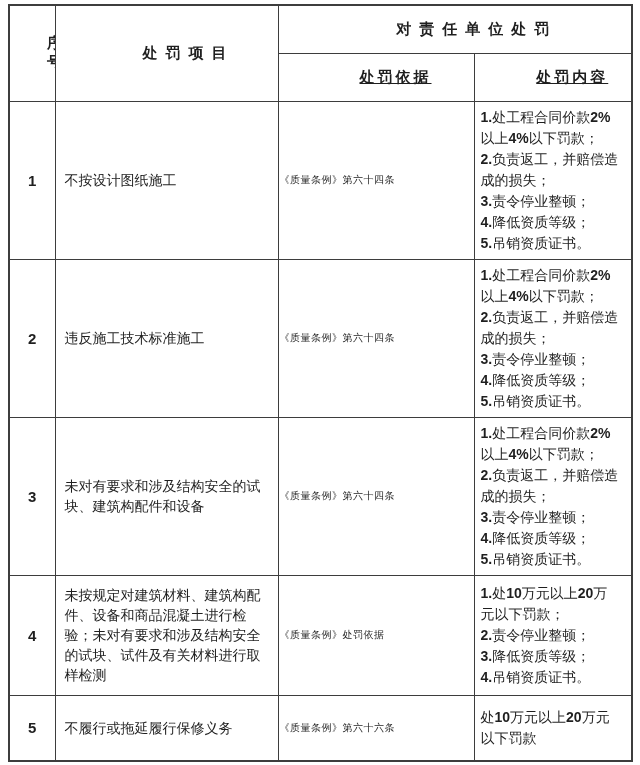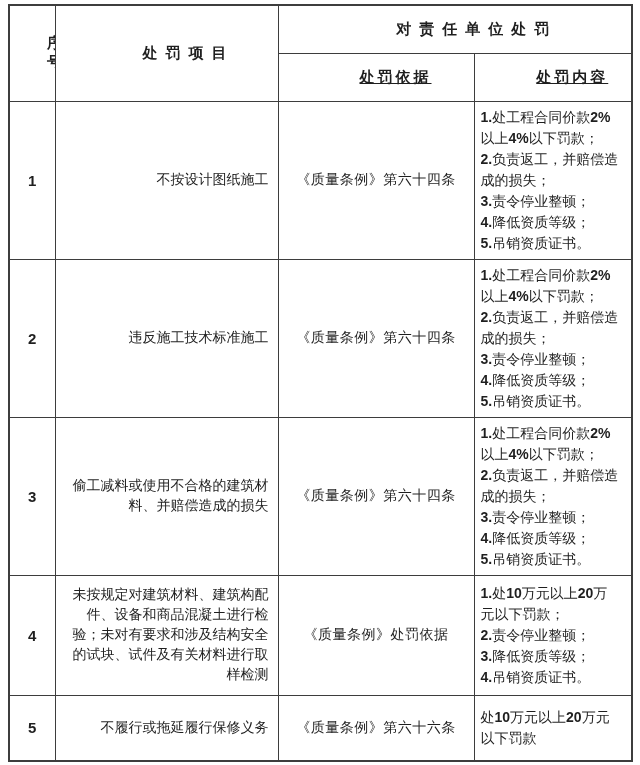--- a/index.html
+++ b/index.html
@@ -59,27 +59,25 @@
   tr.r5 { height: 66px;  }
   td.c-serial {
     text-align: center;
     font-weight: bold;
     font-size: 15px;
   }
   td.c-item {
     font-size: 14px;
     line-height: 20px;
     padding: 4px 9px;
-    text-align: right;
+    text-align: left;
     word-break: break-all;
-    font-family: Liberation Mono, monospace;
   }
   td.c-basis {
-    font-size: 14px;
-    text-align: center;
+    font-size: 10px;
     letter-spacing: 0.5px;
   }
   td.c-content {
     font-size: 14px;
     line-height: 21px;
     padding: 5px 11px 5px 6px;
     text-align: left;
     word-break: break-all;
   }
   td.c-content b { font-family: "Liberation Sans", sans-serif; }
@@ -126,21 +124,21 @@
         <td class="c-content">
             <div><b>1.</b>处工程合同价款<b>2%</b>以上<b>4%</b>以下罚款；</div>
             <div><b>2.</b>负责返工，并赔偿造成的损失；</div>
             <div><b>3.</b>责令停业整顿；</div>
             <div><b>4.</b>降低资质等级；</div>
             <div><b>5.</b>吊销资质证书。</div>
           </td>
       </tr>
       <tr class="r3">
         <td class="c-serial">3</td>
-        <td class="c-item">偷工减料或使用不合格的建筑材料、并赔偿造成的损失</td>
+        <td class="c-item">未对有要求和涉及结构安全的试块、建筑构配件和设备</td>
         <td class="c-basis">《质量条例》第六十四条</td>
         <td class="c-content">
             <div><b>1.</b>处工程合同价款<b>2%</b>以上<b>4%</b>以下罚款；</div>
             <div><b>2.</b>负责返工，并赔偿造成的损失；</div>
             <div><b>3.</b>责令停业整顿；</div>
             <div><b>4.</b>降低资质等级；</div>
             <div><b>5.</b>吊销资质证书。</div>
           </td>
       </tr>
       <tr class="r4">

